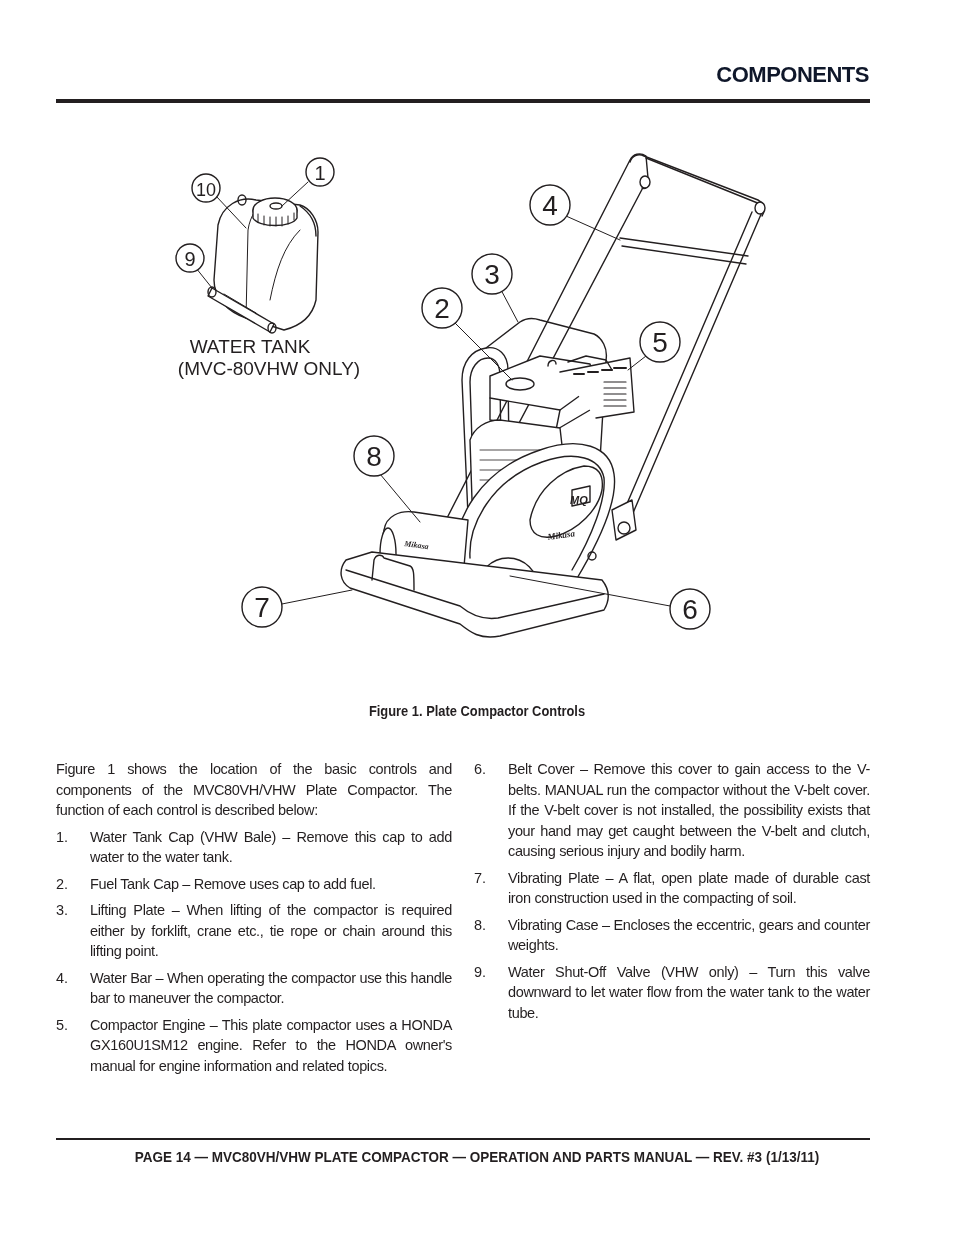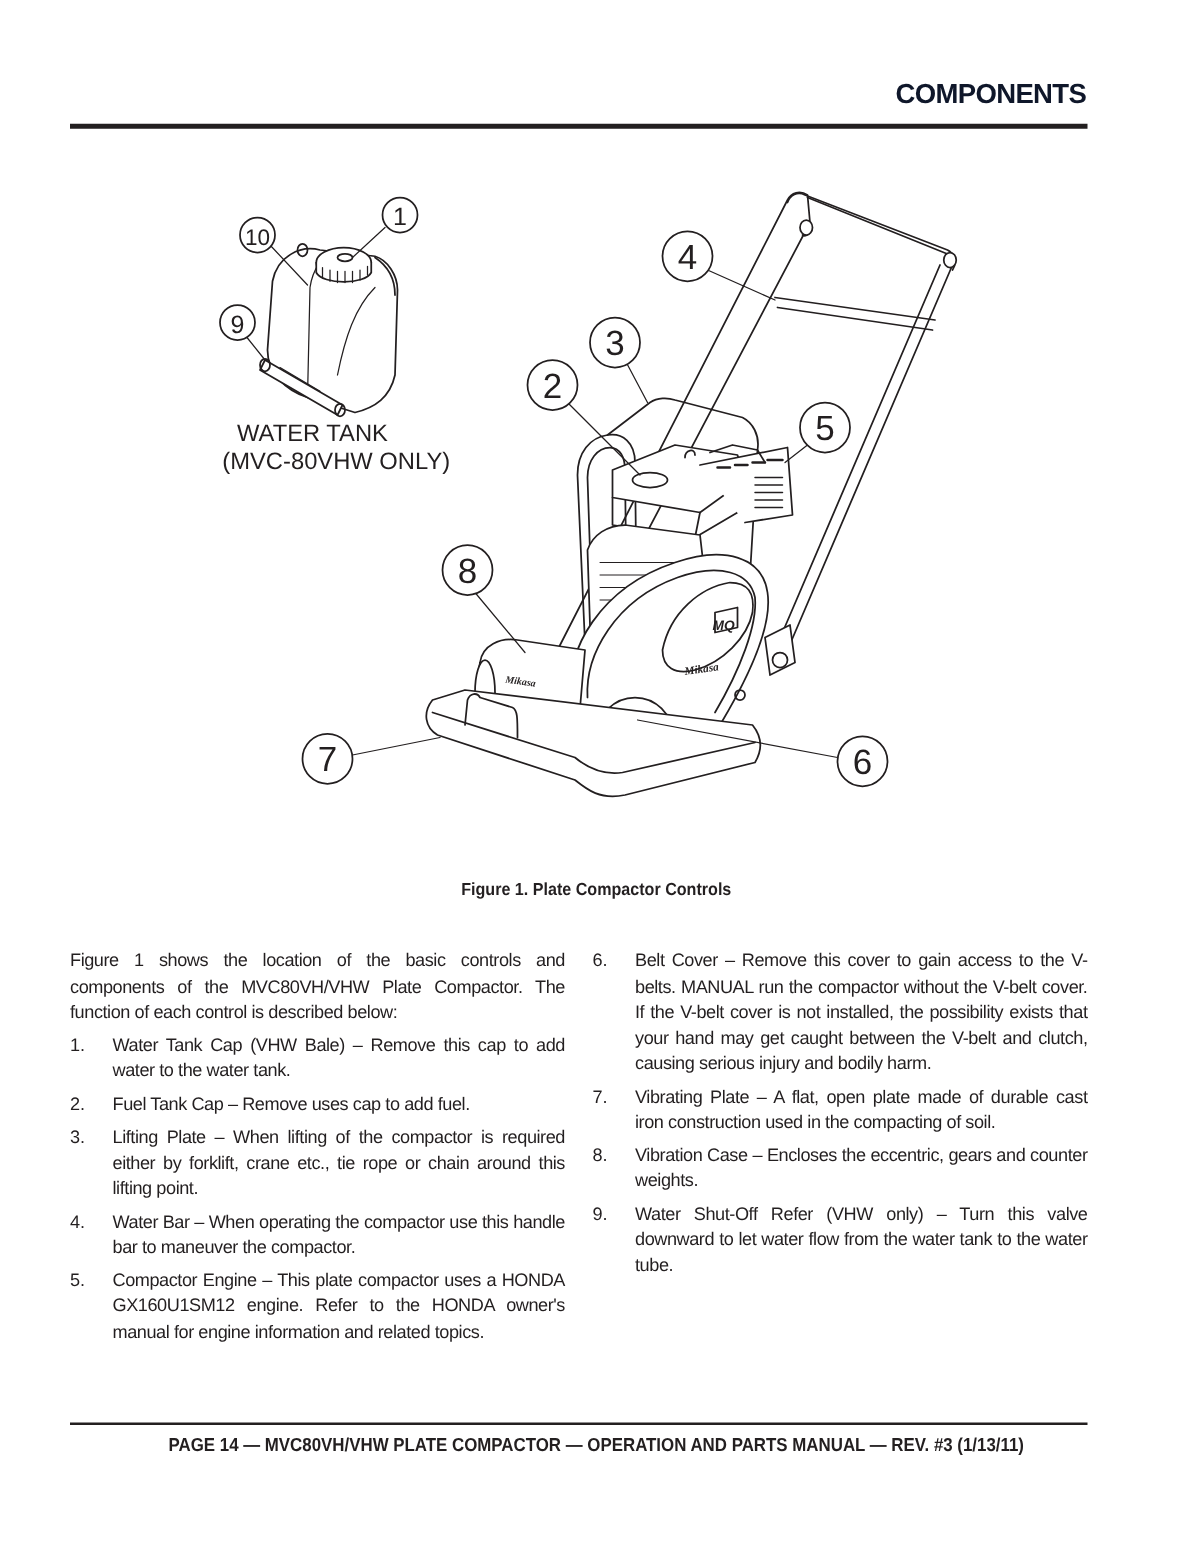--- a/index.html
+++ b/index.html
@@ -189,22 +189,22 @@
   <div class="item">
     <span class="num">6.</span>
     <span class="body"><span class="term">Belt Cover –</span><span> Remove this cover to gain access to the V-belts. </span><span class="term">MANUAL</span><span> run the compactor without the V-belt cover. If the V-belt cover is not installed, the possibility exists that your hand may get caught between the V-belt and clutch, causing serious injury and bodily harm.</span></span>
   </div>
   <div class="item">
     <span class="num">7.</span>
     <span class="body"><span class="term">Vibrating Plate –</span><span> A flat, open plate made of durable cast iron construction used in the compacting of soil.</span></span>
   </div>
   <div class="item">
     <span class="num">8.</span>
-    <span class="body"><span class="term">Vibration Case –</span><span> Encloses the eccentric, gears and counter weights.</span></span>
+    <span class="body"><span class="term">Vibrating Case –</span><span> Encloses the eccentric, gears and counter weights.</span></span>
   </div>
   <div class="item">
     <span class="num">9.</span>
-    <span class="body"><span class="term">Water Shut-Off Refer (VHW only) –</span><span> Turn this valve downward to let water flow from the water tank to the water tube.</span></span>
+    <span class="body"><span class="term">Water Shut-Off Valve (VHW only) –</span><span> Turn this valve downward to let water flow from the water tank to the water tube.</span></span>
   </div>
 </div>
 
 <div class="footer-rule"></div>
 <div class="footer">PAGE 14 — MVC80VH/VHW PLATE COMPACTOR — OPERATION AND PARTS MANUAL — REV. #3 (1/13/11)</div>
 
 </body></html>

